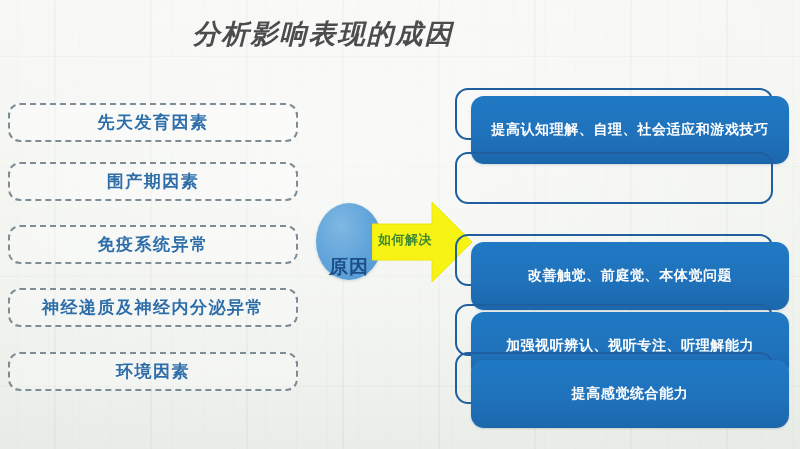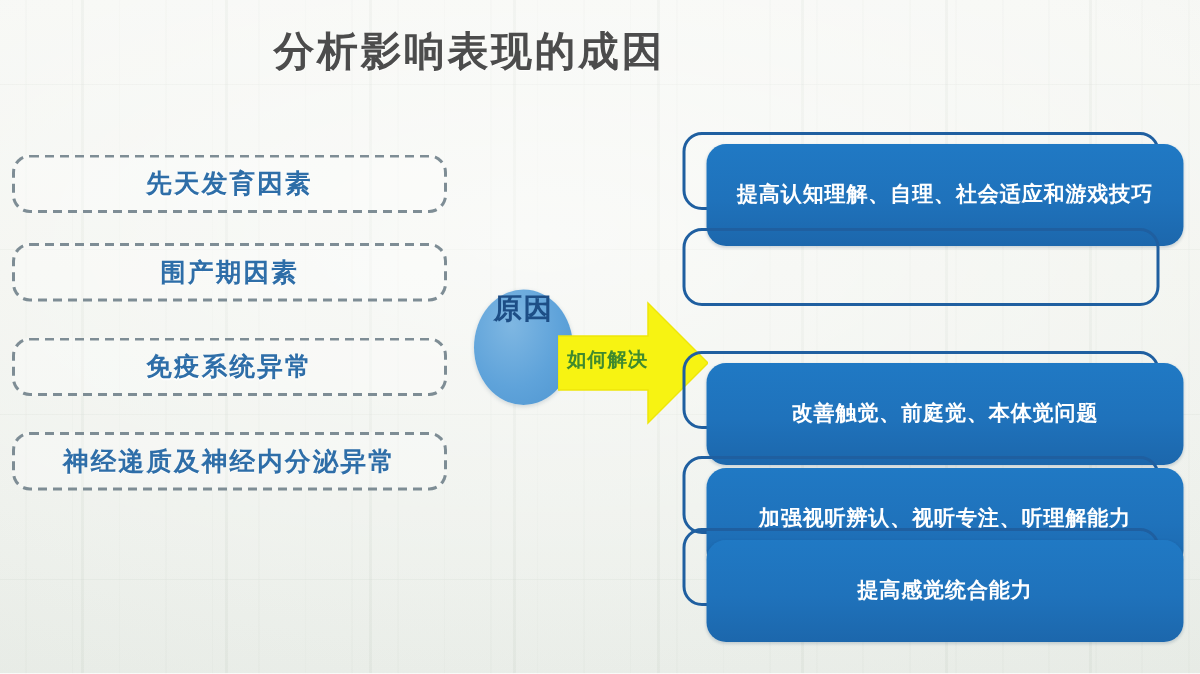--- a/index.html
+++ b/index.html
@@ -54,30 +54,31 @@
     background:
       radial-gradient(ellipse 110% 90% at 45% 35%,
         rgba(255,255,255,0.55) 0%,
         rgba(255,255,255,0.10) 55%,
         rgba(205,212,200,0.18) 100%);
   }
 
   
   #page-title {
     position: absolute;
-    left: 168px;
+    left: 178px;
     top: 16px;
     width: 290px;
     text-align: center;
     font-size: 27px;
     font-weight: 700;
     letter-spacing: 2px;
     color: #4c4c4c;
     text-shadow: 0 1px 0 rgba(255,255,255,0.7);
     white-space: nowrap;
+    font-style: italic;
   }
 
   
   .cause-box {
     position: absolute;
     left: 8px;
     width: 290px;
     height: 39px;
     box-sizing: border-box;
     border: 2px dashed #7e8d95;
@@ -98,27 +99,27 @@
   #cause-0 { top: 103px; }
   #cause-1 { top: 162px; }
   #cause-2 { top: 225px; }
   #cause-3 { top: 288px; }
   #cause-4 { top: 352px; }
 
   
   #cause-hub {
     position: absolute;
     left: 316px;
-    top: 193px;
+    top: 203px;
     width: 66px;
     height: 77px;
     border-radius: 50%;
     background: radial-gradient(ellipse at 38% 30%, #7fb7e2 0%, #5fa3da 55%, #4e95d0 100%);
     display: flex;
-    align-items: flex-start;
+    align-items: flex-end;
     justify-content: center;
     box-shadow: 0 1px 3px rgba(60,90,120,0.22);
   }
   #cause-hub-label {
     font-size: 19px;
     font-weight: 700;
     color: #1d4e86;
     letter-spacing: 1px;
     white-space: nowrap;
   }
@@ -204,20 +205,23 @@
   </div>
   <div class="cause-box" id="cause-1">
     <span class="cause-label">围产期因素</span>
   </div>
   <div class="cause-box" id="cause-2">
     <span class="cause-label">免疫系统异常</span>
   </div>
   <div class="cause-box" id="cause-3">
     <span class="cause-label">神经递质及神经内分泌异常</span>
   </div>
+  <div class="cause-box" id="cause-4">
+    <span class="cause-label">环境因素</span>
+  </div>
 
   <div id="cause-hub">
     <span id="cause-hub-label">原因</span>
   </div>
 
   <div id="solve-arrow">
     <svg width="100" height="88" viewBox="0 0 100 88" xmlns="http://www.w3.org/2000/svg">
       <polygon points="0,26 60,26 60,4 100,44 60,84 60,62 0,62" fill="#f7f312" stroke="#eee60a" stroke-width="1"></polygon>
     </svg>
   </div>

